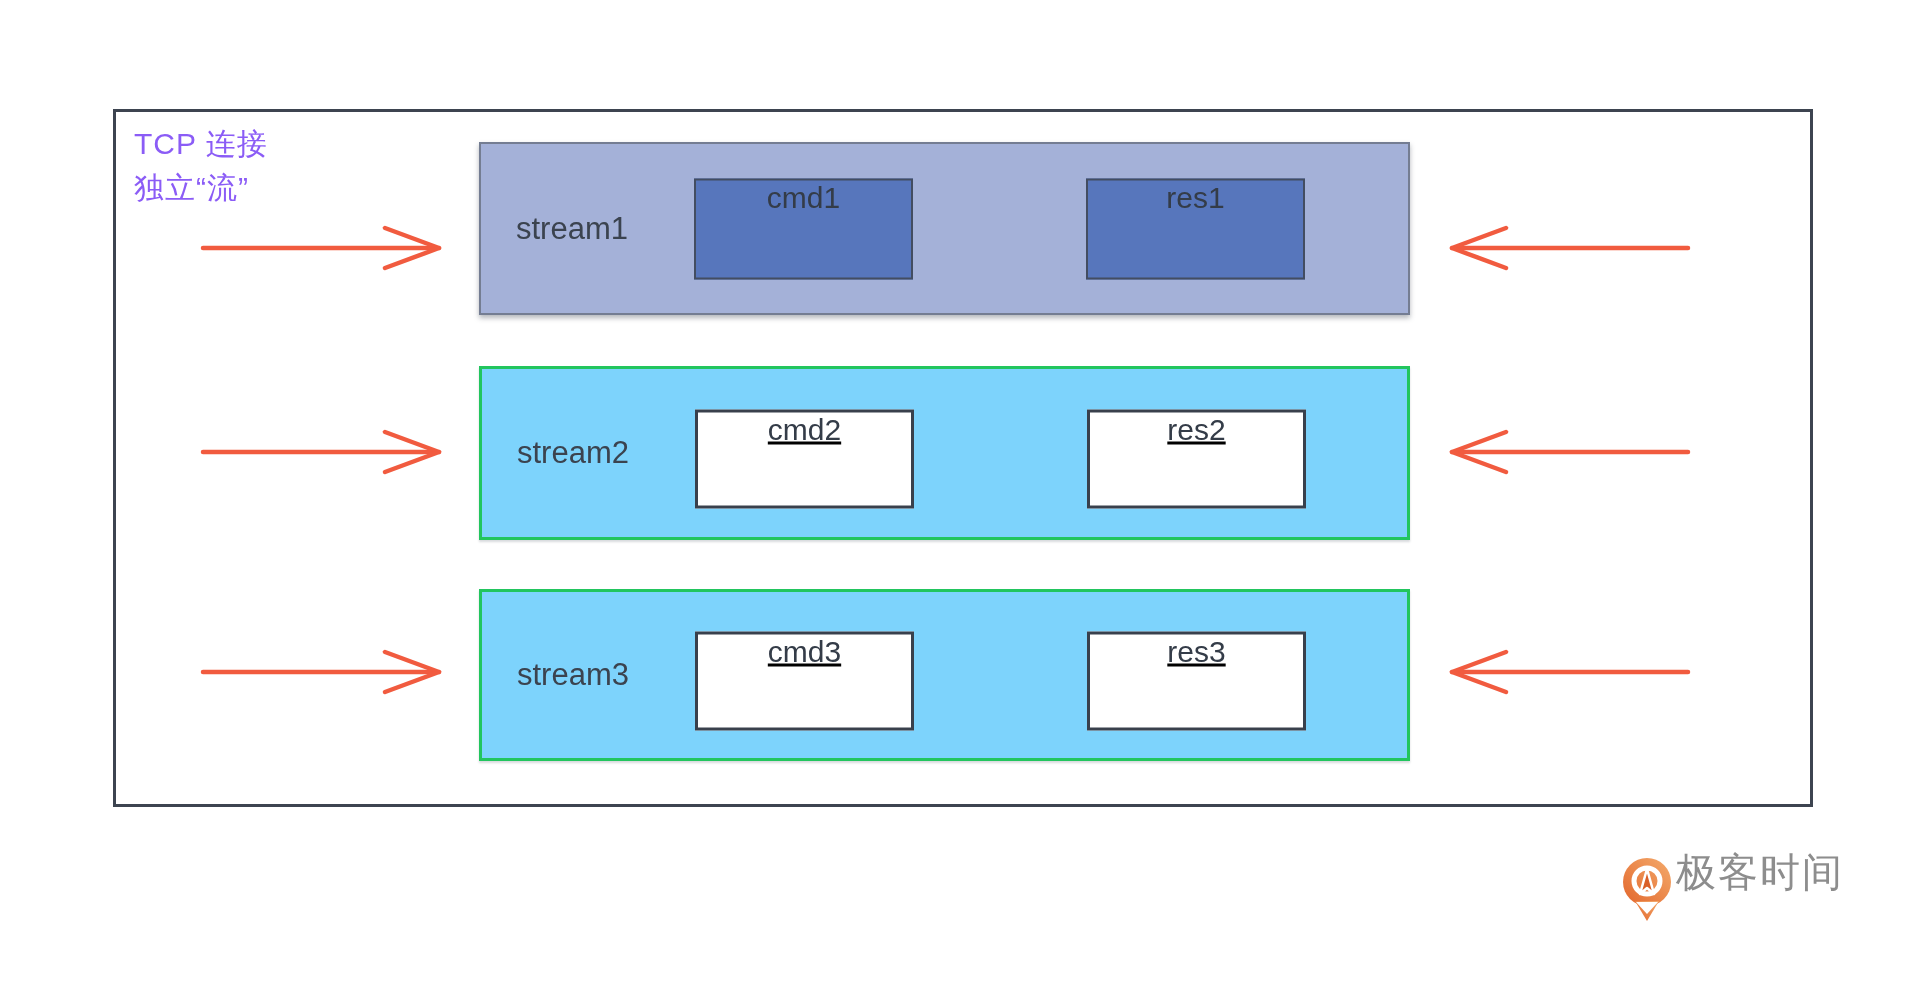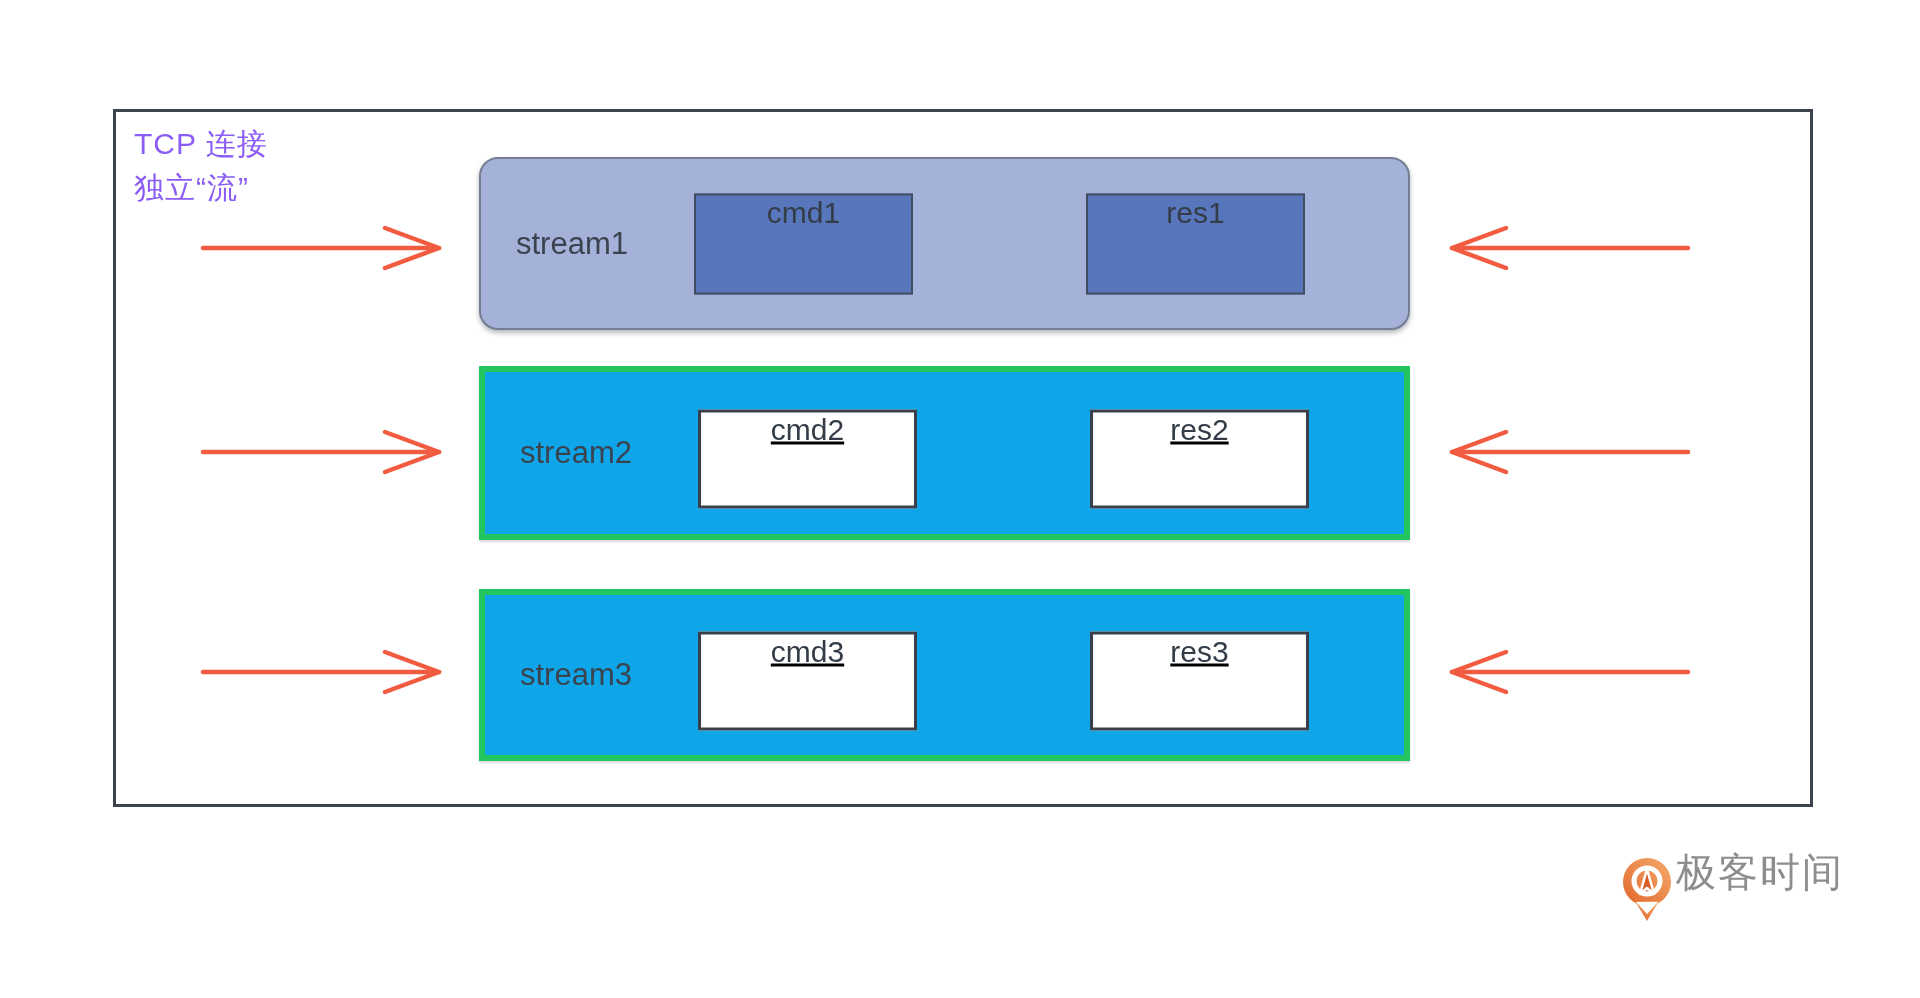--- a/index.html
+++ b/index.html
@@ -34,30 +34,30 @@
     font-weight: 400;
     letter-spacing: 1px;
   }
 
   
   .stream-row {
     position: absolute;
     left: 479px;
     width: 931px;
     height: 173px;
-    background: #0ea5e9;
-    border: 6px solid #22c55e;
+    background: #7dd3fc;
+    border: 3px solid #22c55e;
     box-shadow: 0 2px 2px rgba(40, 48, 64, 0.18);
   }
   .stream-row.highlighted {
     background: #a4b1d8;
     border: 2px solid #747d92;
     box-shadow: 0 3px 5px rgba(40, 48, 64, 0.35);
   }
-  .row-1 { top: 157px; border-radius: 19px; }
+  .row-1 { top: 142px; }
   .row-2 { top: 366px; height: 174px; }
   .row-3 { top: 589px; height: 172px; }
 
   .stream-label {
     position: absolute;
     left: 35px; top: 50%;
     transform: translateY(-50%);
     font-size: 31px;
     color: #3b434f;
     white-space: nowrap;

